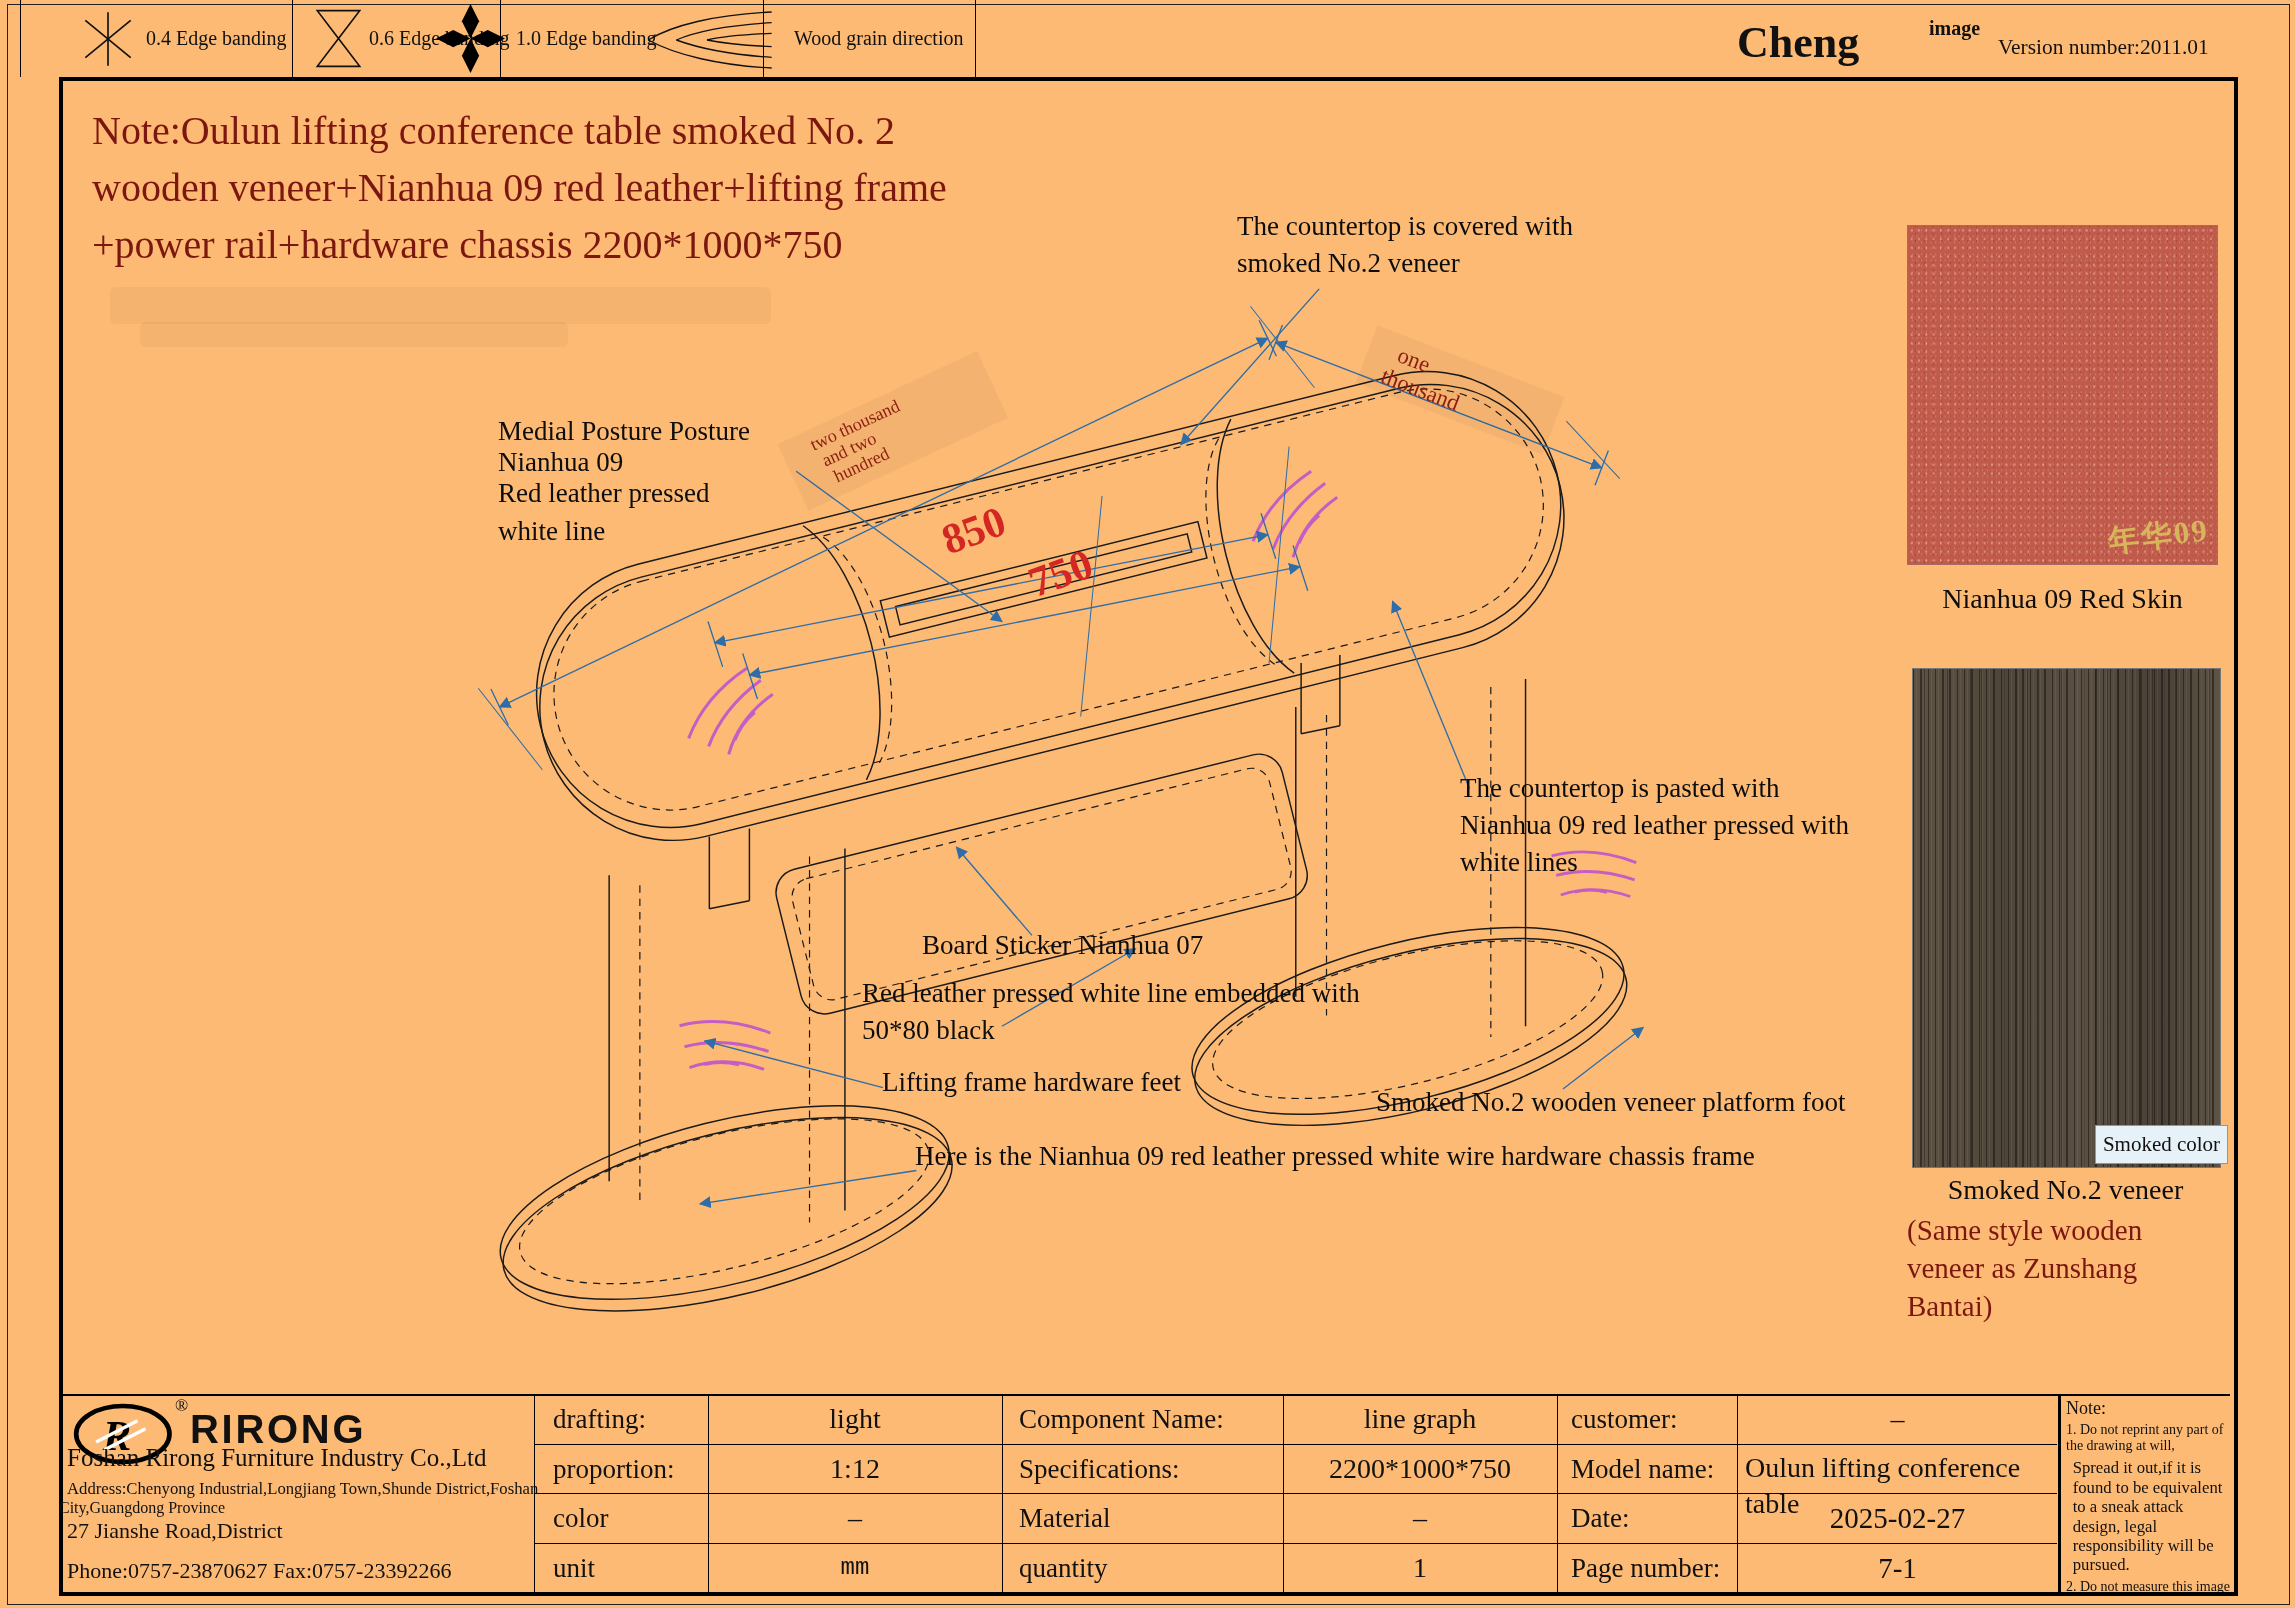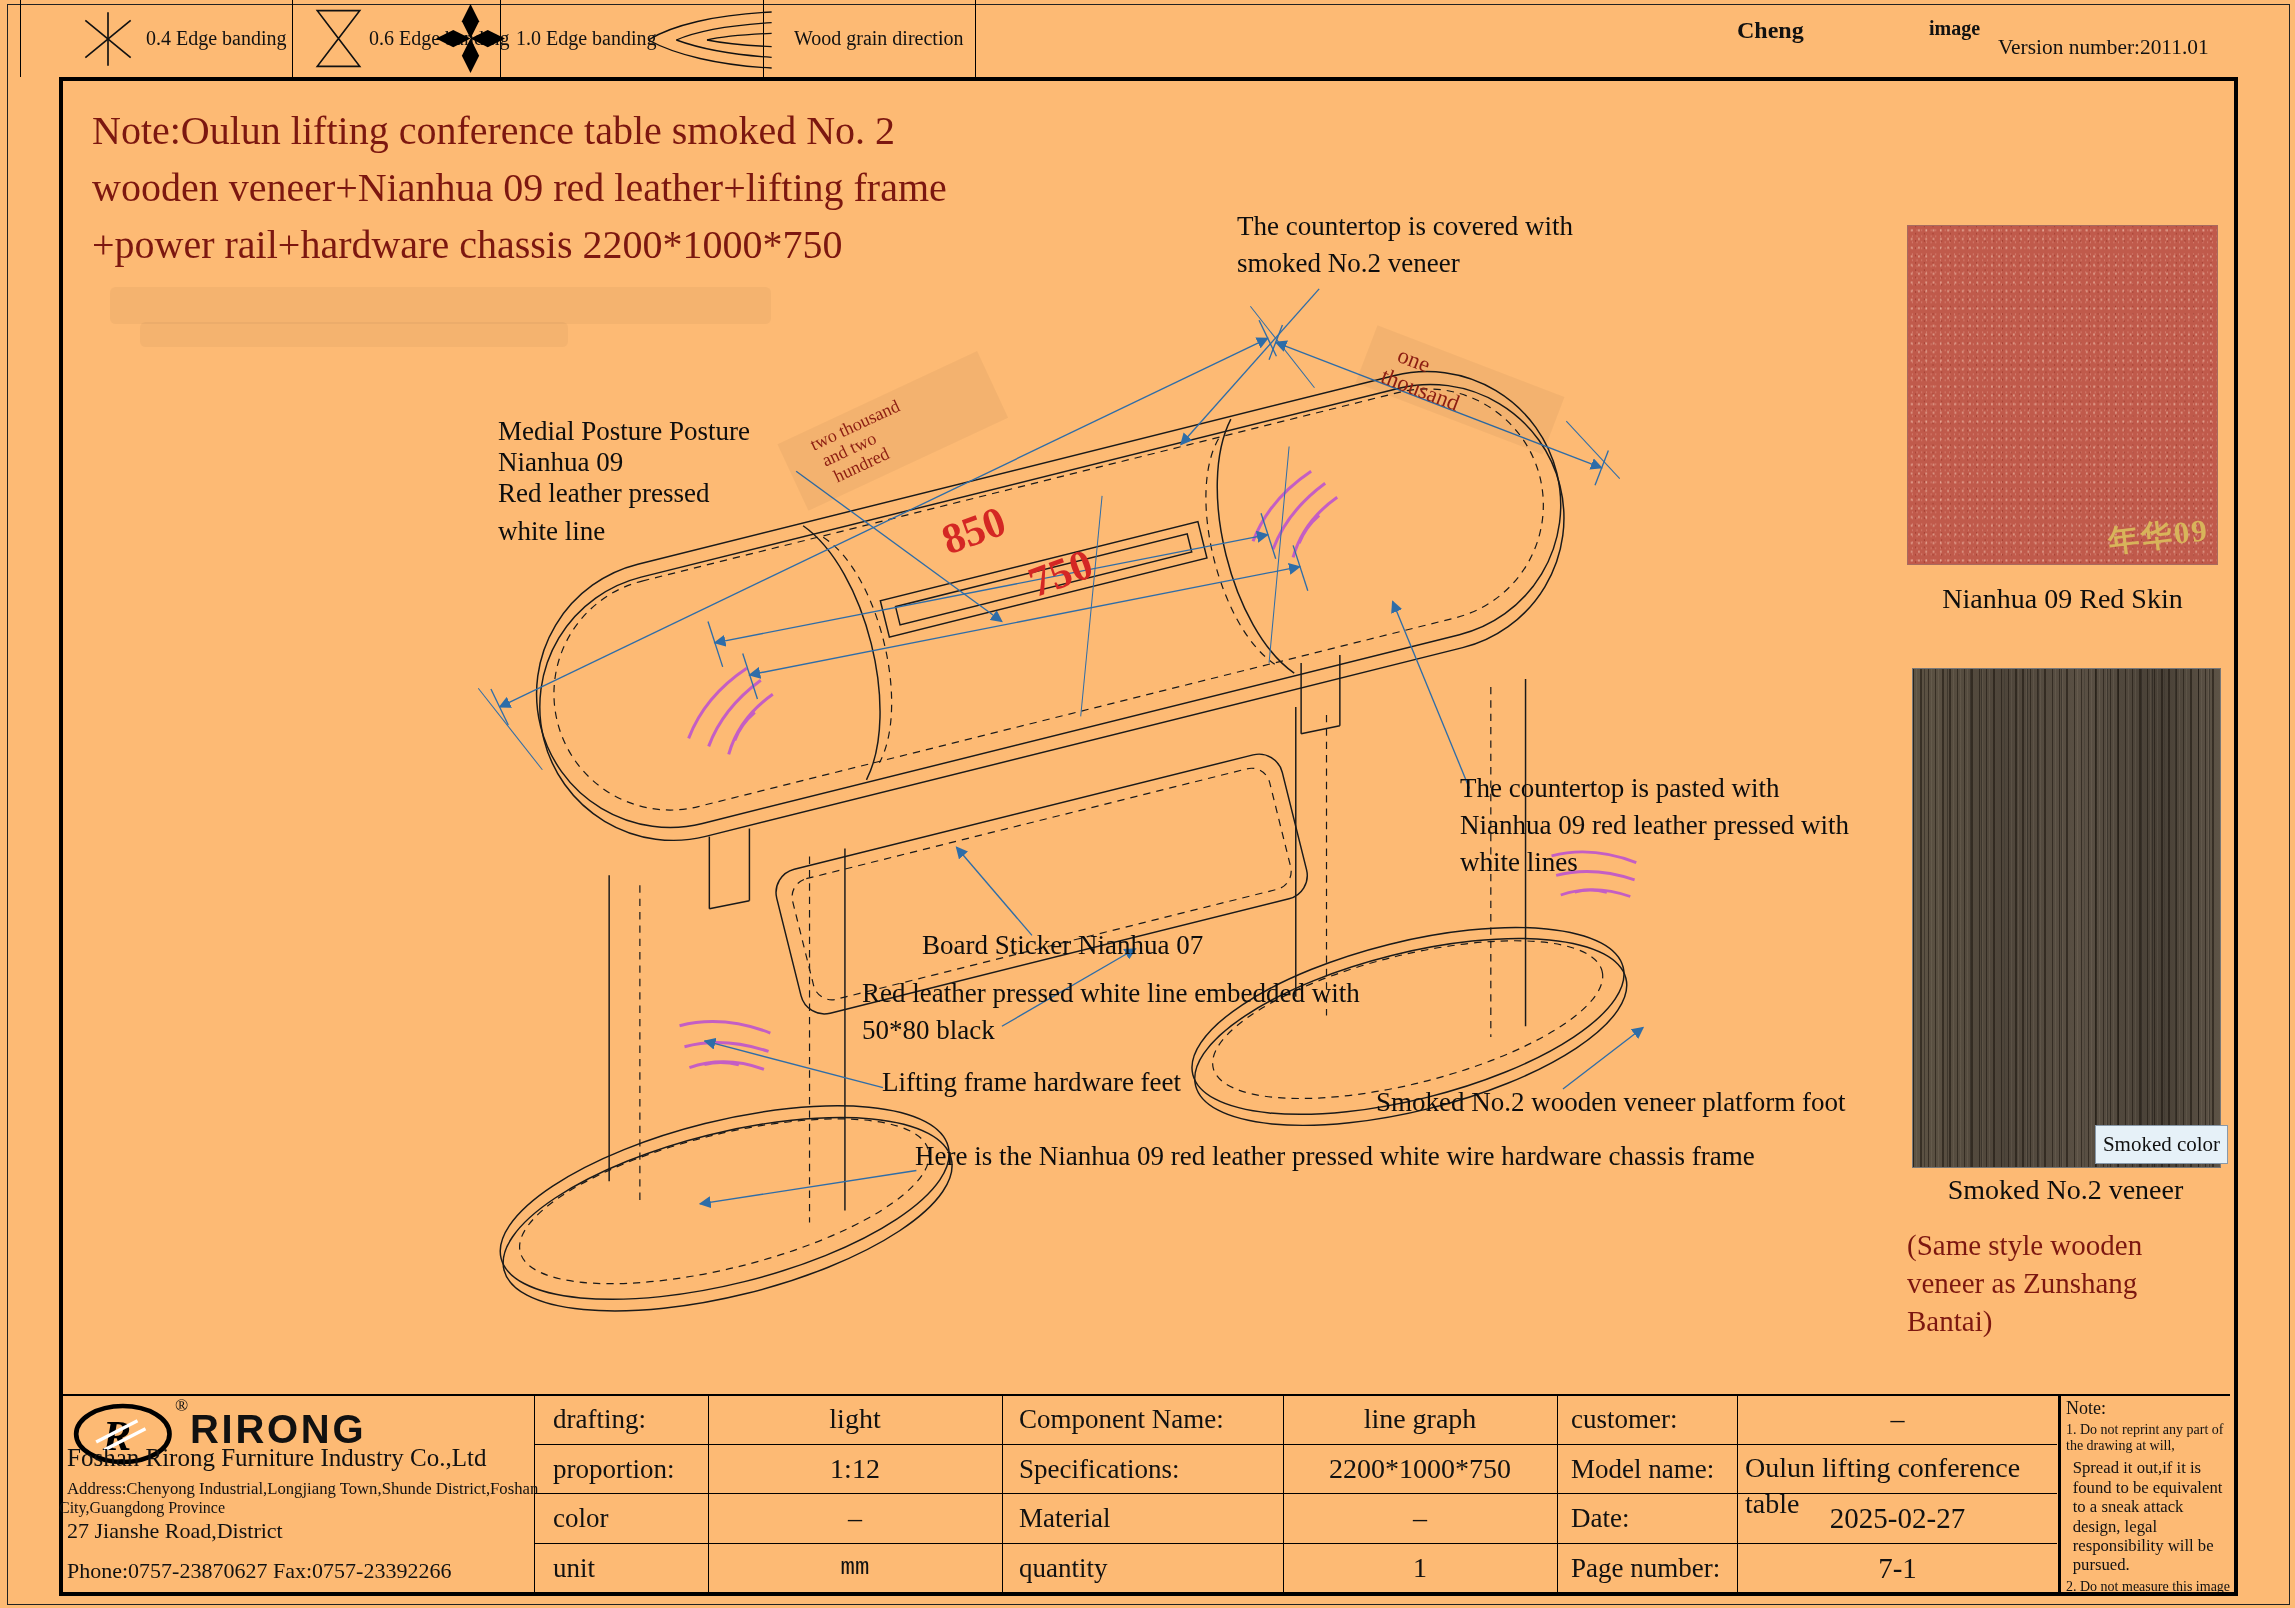--- a/index.html
+++ b/index.html
@@ -88,21 +88,21 @@
       <path d="M205,6 C120,10 55,26 20,48"></path>
         <path d="M205,90 C125,86 60,70 20,48"></path>
       <path d="M205,22 C140,26 90,36 62,48"></path>
         <path d="M205,74 C142,70 95,60 62,48"></path>
       <path d="M205,38 C160,40 125,44 108,48"></path>
         <path d="M205,58 C160,56 128,52 108,48"></path>
     </svg>
   </div>
   <div class="legend-label" style="left:794px;top:0;">Wood grain direction</div>
 
-  <div class="hdr-title" style="left:1737px;top:17.4px;font-size:24px;">Cheng</div>
+  <div class="hdr-title" style="left:1737px;top:17.4px;font-size:44px;">Cheng</div>
   <div class="hdr-title" style="left:1929px;top:17.4px;font-size:20px;">image</div>
   <div class="abs" style="left:1998px;top:35px;font-size:21.4px;white-space:nowrap;">Version number:2011.01</div>
 
   <div class="abs" style="left:59px;top:77px;width:2171px;height:1511px;border:4.7px solid #000;"></div>
 
   <div class="ghost" style="left:110px;top:287px;width:661px;height:37px;"></div>
   <div class="ghost" style="left:140px;top:322px;width:428px;height:25.4px;"></div>
 
   <div class="red-note" style="left:92px;top:102px;">
     <div>Note:Oulun lifting conference table smoked No. 2</div>
@@ -268,21 +268,21 @@
 
   <div class="swatch-leather">
     <div class="stamp">年华09</div>
   </div>
   <div class="caption" style="left:1907px;top:583px;width:311px;">Nianhua 09 Red Skin</div>
 
   <div class="swatch-veneer"></div>
   <div class="smoked-label">Smoked color</div>
   <div class="caption" style="left:1912px;top:1174px;width:307px;">Smoked No.2 veneer</div>
 
-  <div class="paren-red" style="left:1907px;top:1211px;margin-top:15px;">
+  <div class="paren-red" style="left:1907px;top:1211px;">
     <div>(Same style wooden</div>
     <div>veneer as Zunshang</div>
     <div>Bantai)</div>
   </div>
 
   <div class="hline" style="left:63px;top:1394px;width:2167px;height:2px;"></div>
   <div class="hline" style="left:534px;top:1444px;width:1523px;"></div>
   <div class="hline" style="left:534px;top:1493px;width:1523px;"></div>
   <div class="hline" style="left:534px;top:1543px;width:1523px;"></div>
   <div class="vline" style="left:534px;top:1394px;height:200px;"></div>

